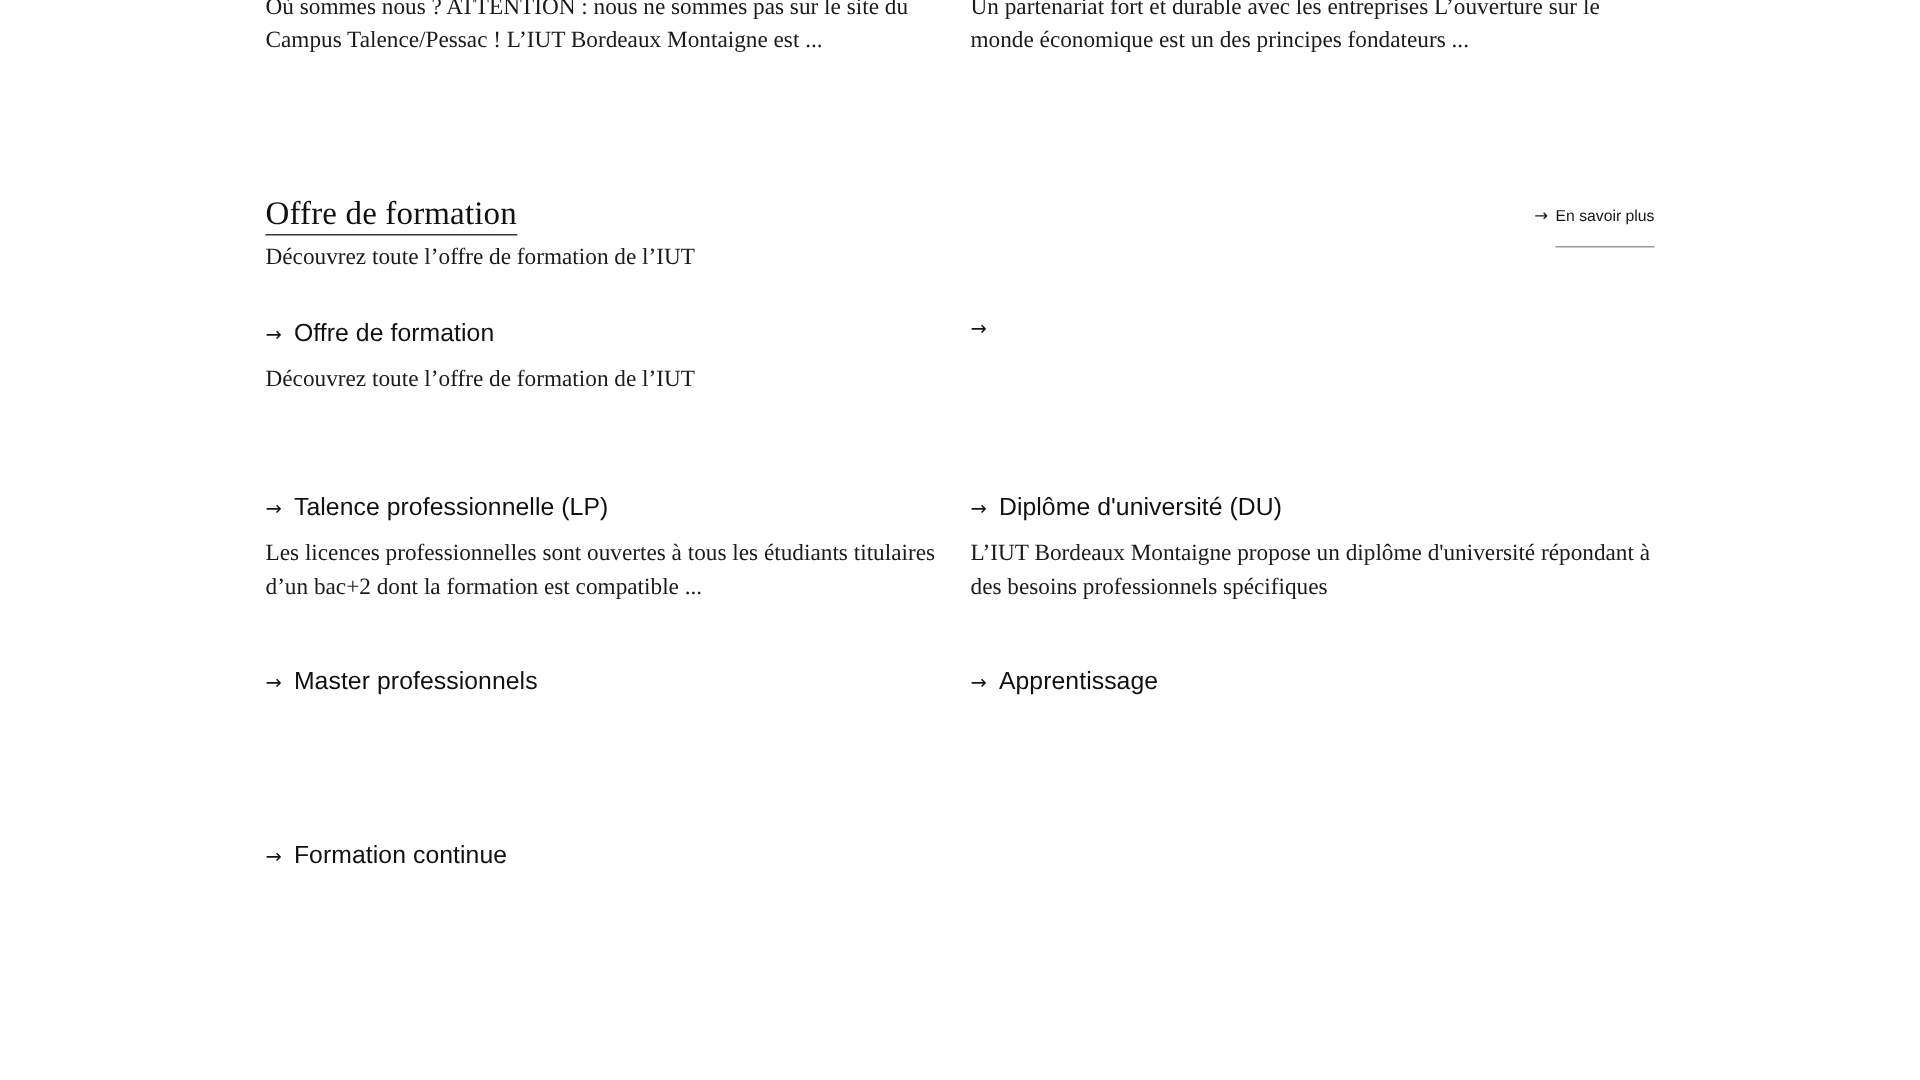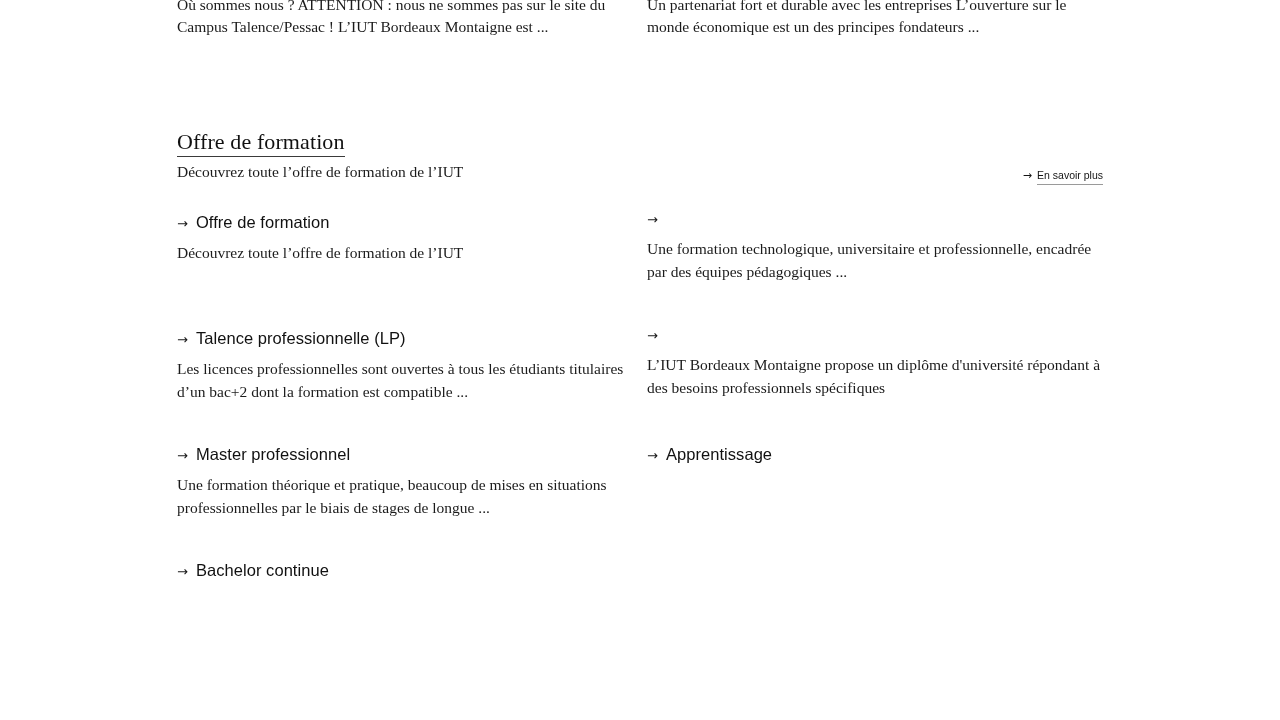--- a/index.html
+++ b/index.html
@@ -93,22 +93,21 @@
     font-size: 11px;
     line-height: 11px;
     color: #141414;
   }
   .more-link .label {
     font-family: "Liberation Sans", sans-serif;
     font-size: 10.5px;
     line-height: 13px;
     color: #141414;
     border-bottom: 1px solid #9a9a9a;
-    padding-bottom: 2px;
-    margin-top: 31px;
+    padding-bottom: 13px;
   }
 
   
   .grid {
     position: absolute;
     left: 177px;
     top: 211px;
     width: 926px;
     display: grid;
     grid-template-columns: 470px 456px;
@@ -177,54 +176,53 @@
         <span class="arrow">→</span>
         <span>Offre de formation</span>
       </h3>
       <p class="card-desc">Découvrez toute l’offre de formation de l’IUT</p>
     </div>
 
     <div class="card">
       <h3 class="card-title">
         <span class="arrow">→</span>
       </h3>
-      <p class="card-desc">Une formation technologique, universitaire et professionnelle, encadrée par des équipes pédagogiques ...</p>
     </div>
 
     <div class="card">
       <h3 class="card-title">
         <span class="arrow">→</span>
         <span>Talence professionnelle (LP)</span>
       </h3>
       <p class="card-desc">Les licences professionnelles sont ouvertes à tous les étudiants titulaires d’un bac+2 dont la formation est compatible ...</p>
     </div>
 
     <div class="card">
       <h3 class="card-title">
         <span class="arrow">→</span>
+        <span>Diplôme d'université (DU)</span>
       </h3>
       <p class="card-desc">L’IUT Bordeaux Montaigne propose un diplôme d'université répondant à des besoins professionnels spécifiques</p>
     </div>
 
     <div class="card">
       <h3 class="card-title">
         <span class="arrow">→</span>
-        <span>Master professionnel</span>
-      </h3>
-      <p class="card-desc narrow">Une formation théorique et pratique, beaucoup de mises en situations professionnelles par le biais de stages de longue ...</p>
+        <span>Master professionnels</span>
+      </h3>
     </div>
 
     <div class="card">
       <h3 class="card-title">
         <span class="arrow">→</span>
         <span>Apprentissage</span>
       </h3>
     </div>
 
     <div class="card">
       <h3 class="card-title">
         <span class="arrow">→</span>
-        <span>Bachelor continue</span>
+        <span>Formation continue</span>
       </h3>
     </div>
 
   </div>
 </div>
 
 </body></html>

